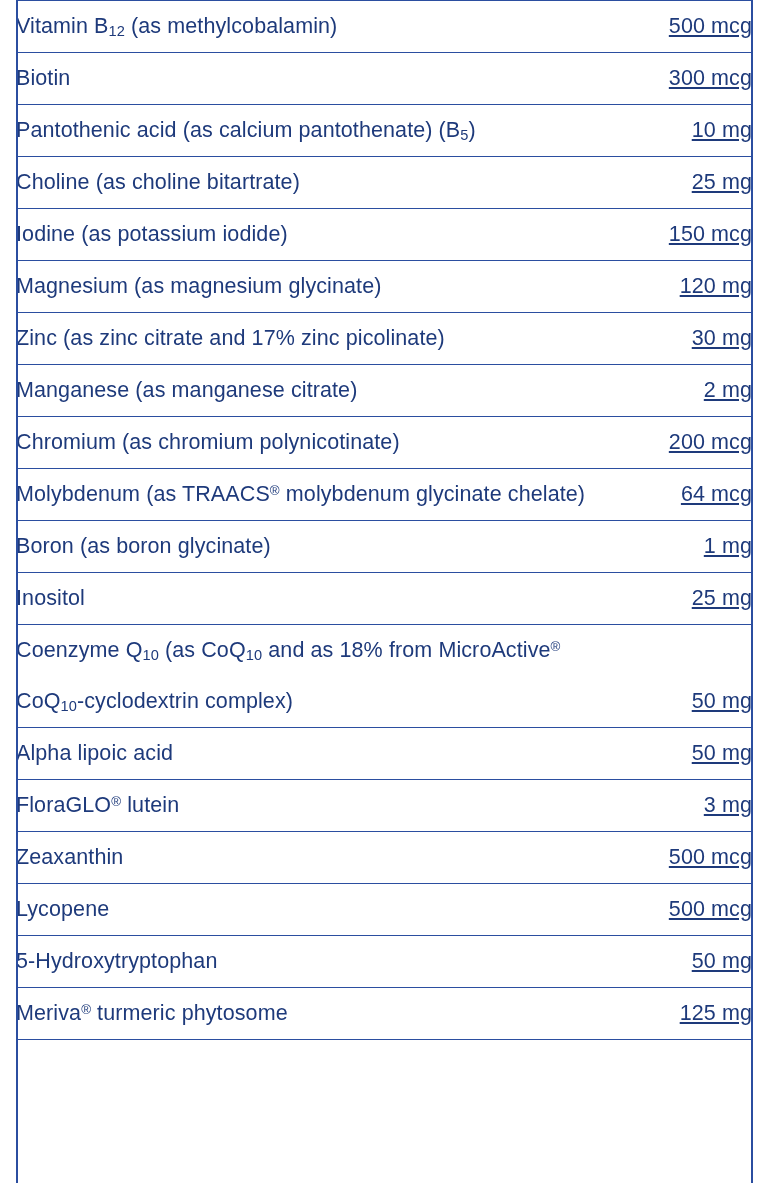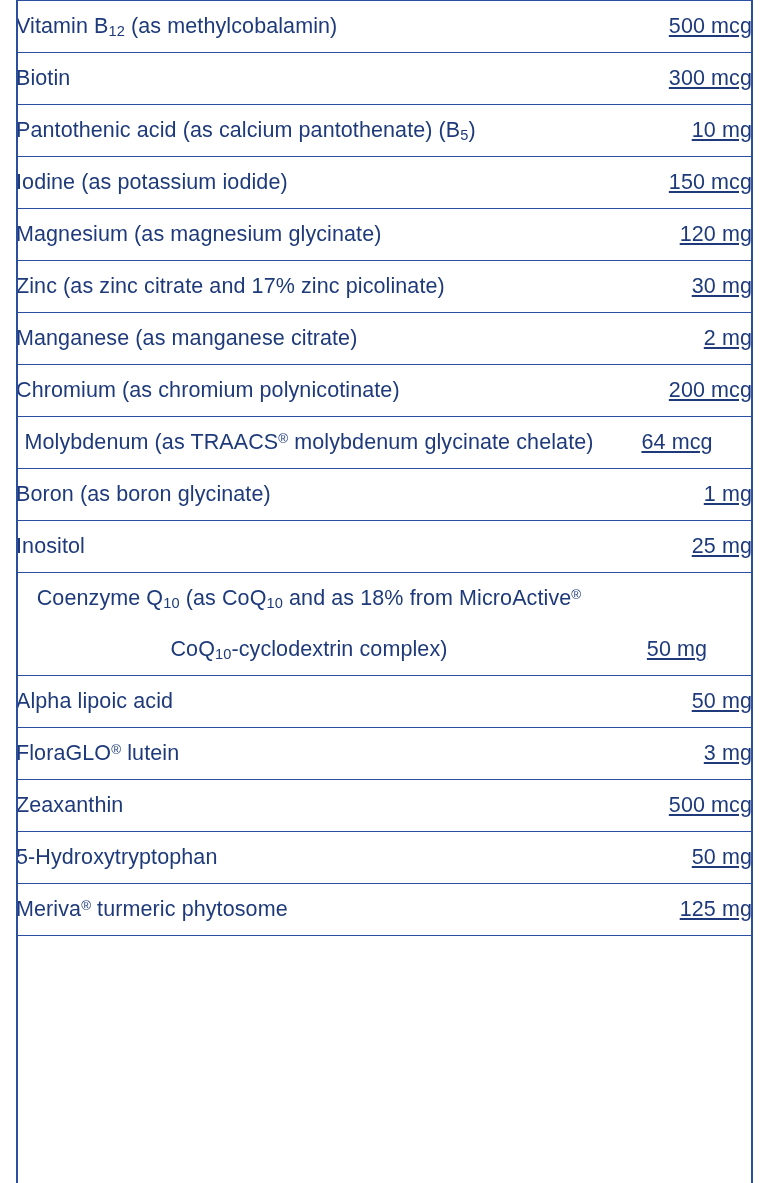--- a/index.html
+++ b/index.html
@@ -50,21 +50,20 @@
   }
   td.amount {
     width: 150px;
     padding-right: 42px;
     text-align: right;
     white-space: nowrap;
     text-decoration: underline;
   }
   tr.two-line td {
     line-height: 51px;
-    text-align: center;
   }
   tr.two-line td.name {
     padding-top: 0;
     padding-bottom: 0;
   }
   tr.two-line td.amount {
     vertical-align: bottom;
   }
   .side-rule-left, .side-rule-right {
     position: absolute;
@@ -110,20 +109,24 @@
         </tr>
         <tr>
           <td class="name">Biotin</td>
           <td class="amount">300 mcg</td>
         </tr>
         <tr>
           <td class="name">Pantothenic acid (as calcium pantothenate) (B<sub>5</sub>)</td>
           <td class="amount">10 mg</td>
         </tr>
         <tr>
+          <td class="name">Choline (as choline bitartrate)</td>
+          <td class="amount">25 mg</td>
+        </tr>
+        <tr>
           <td class="name">Iodine (as potassium iodide)</td>
           <td class="amount">150 mcg</td>
         </tr>
         <tr>
           <td class="name">Magnesium (as magnesium glycinate)</td>
           <td class="amount">120 mg</td>
         </tr>
         <tr>
           <td class="name">Zinc (as zinc citrate and 17% zinc picolinate)</td>
           <td class="amount">30 mg</td>
@@ -158,20 +161,24 @@
         </tr>
         <tr>
           <td class="name">FloraGLO<sup>®</sup> lutein</td>
           <td class="amount">3 mg</td>
         </tr>
         <tr>
           <td class="name">Zeaxanthin</td>
           <td class="amount">500 mcg</td>
         </tr>
         <tr>
+          <td class="name">Lycopene</td>
+          <td class="amount">500 mcg</td>
+        </tr>
+        <tr>
           <td class="name">5-Hydroxytryptophan</td>
           <td class="amount">50 mg</td>
         </tr>
         <tr>
           <td class="name">Meriva<sup>®</sup> turmeric phytosome</td>
           <td class="amount">125 mg</td>
         </tr>
       </tbody>
   </table>
   <div class="clip-bottom"></div>

